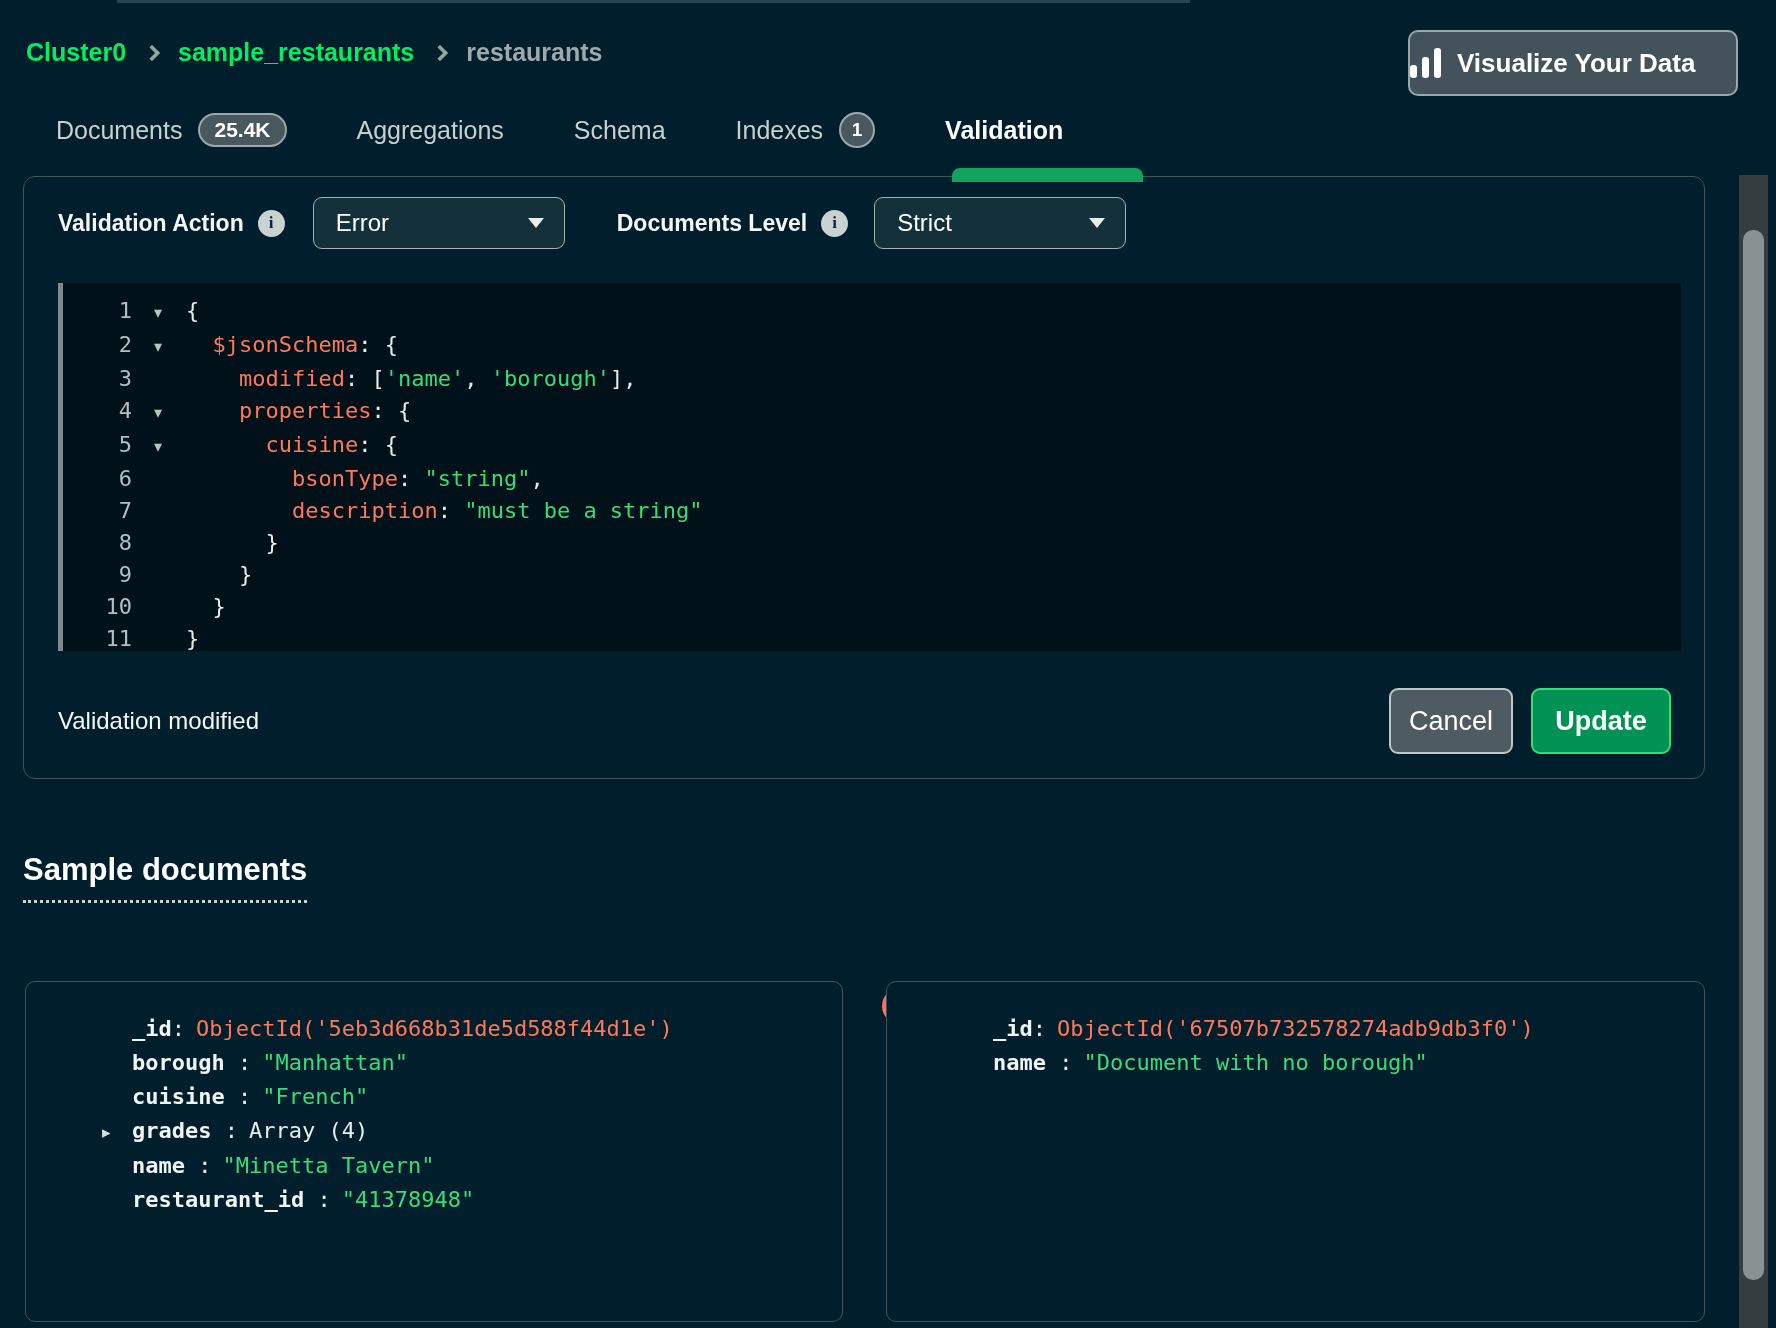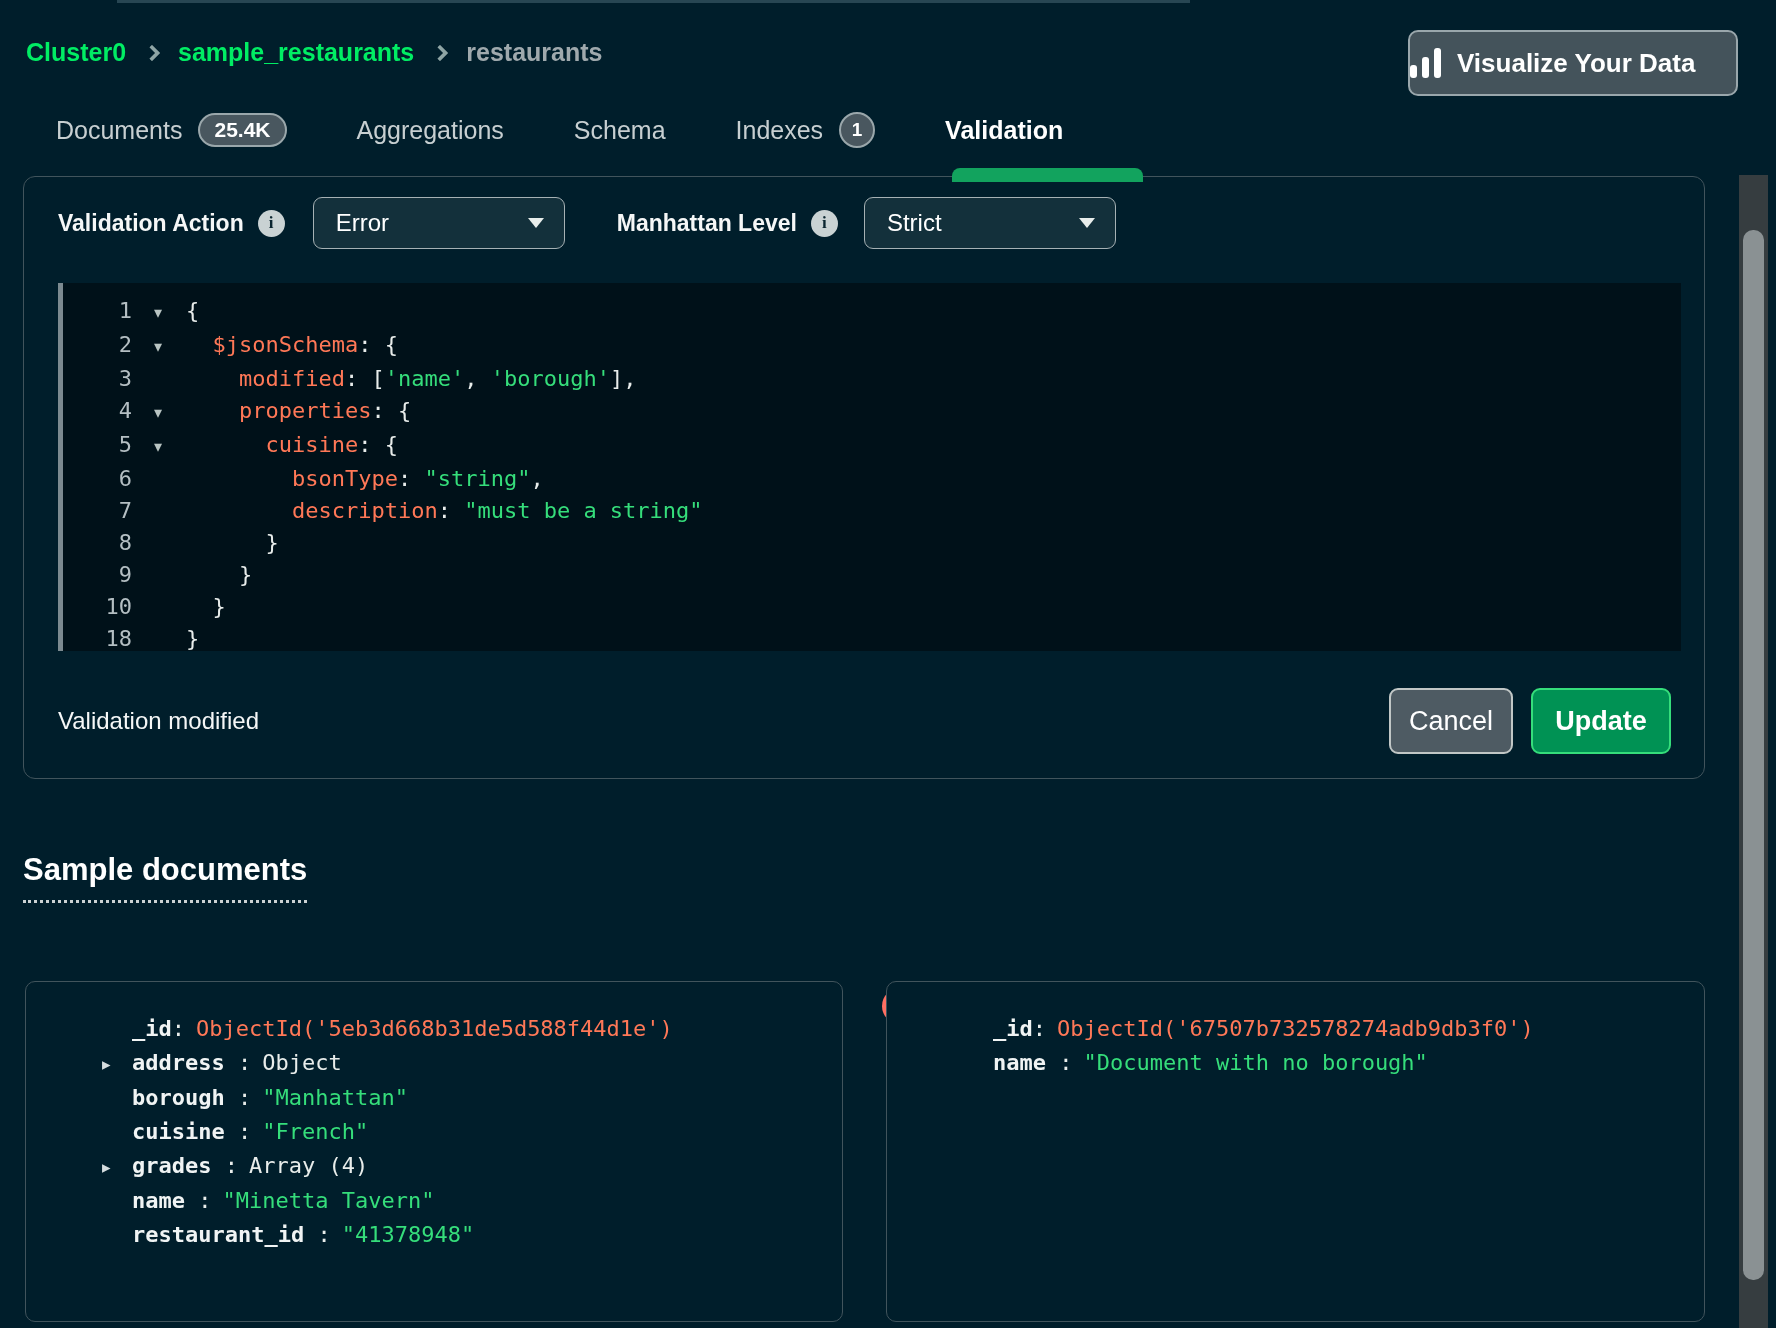--- a/index.html
+++ b/index.html
@@ -151,42 +151,42 @@
   <div class="tab-indicator"></div>
 
   <div class="validation-card">
     <div class="controls-row">
       <span class="control-label lbl-action">Validation Action</span>
       <span class="info-icon">i</span>
       <div class="dropdown dd-action">
         <span>Error</span>
         <span class="dd-caret"></span>
       </div>
-      <span class="control-label lbl-level">Manhattan Level</span>
+      <span class="control-label lbl-level">Documents Level</span>
       <span class="info-icon">i</span>
       <div class="dropdown dd-level">
         <span>Strict</span>
         <span class="dd-caret"></span>
       </div>
     </div>
 
     <div class="editor">
       <div class="editor-accent"></div>
       <div class="editor-lines" id="editor-lines">
           <div class="cl"><span class="ln">1</span><span class="fold">▾</span><span class="code"><span class="tk-p">{</span></span></div>
           <div class="cl"><span class="ln">2</span><span class="fold">▾</span><span class="code"><span class="tk-p">  </span><span class="tk-k">$jsonSchema</span><span class="tk-p">: {</span></span></div>
           <div class="cl"><span class="ln">3</span><span class="fold"></span><span class="code"><span class="tk-p">    </span><span class="tk-k">modified</span><span class="tk-p">: [</span><span class="tk-s">'name'</span><span class="tk-p">, </span><span class="tk-s">'borough'</span><span class="tk-p">],</span></span></div>
           <div class="cl"><span class="ln">4</span><span class="fold">▾</span><span class="code"><span class="tk-p">    </span><span class="tk-k">properties</span><span class="tk-p">: {</span></span></div>
           <div class="cl"><span class="ln">5</span><span class="fold">▾</span><span class="code"><span class="tk-p">      </span><span class="tk-k">cuisine</span><span class="tk-p">: {</span></span></div>
           <div class="cl"><span class="ln">6</span><span class="fold"></span><span class="code"><span class="tk-p">        </span><span class="tk-k">bsonType</span><span class="tk-p">: </span><span class="tk-s">"string"</span><span class="tk-p">,</span></span></div>
           <div class="cl"><span class="ln">7</span><span class="fold"></span><span class="code"><span class="tk-p">        </span><span class="tk-k">description</span><span class="tk-p">: </span><span class="tk-s">"must be a string"</span></span></div>
           <div class="cl"><span class="ln">8</span><span class="fold"></span><span class="code"><span class="tk-p">      }</span></span></div>
           <div class="cl"><span class="ln">9</span><span class="fold"></span><span class="code"><span class="tk-p">    }</span></span></div>
           <div class="cl"><span class="ln">10</span><span class="fold"></span><span class="code"><span class="tk-p">  }</span></span></div>
-          <div class="cl"><span class="ln">18</span><span class="fold"></span><span class="code"><span class="tk-p">}</span></span></div>
+          <div class="cl"><span class="ln">11</span><span class="fold"></span><span class="code"><span class="tk-p">}</span></span></div>
         </div>
     </div>
 
     <div class="status-row">
       <span class="modified-text">Validation modified</span>
       <div class="btn btn-cancel">Cancel</div>
       <div class="btn btn-update">Update</div>
     </div>
   </div>
 
@@ -197,21 +197,20 @@
     <span>Passed validation</span>
   </div>
   <div class="result-label failed">
     <span class="result-icon icon-x">✕</span>
     <span>Failed validation</span>
   </div>
 
   <div class="doc-card left">
     <div class="doc-rows" id="passed-doc-rows">
         <div class="doc-row"><span class="doc-arrow"></span><span class="doc-key">_id</span><span class="doc-sep">:</span><span class="doc-val v-objectid">ObjectId('5eb3d668b31de5d588f44d1e')</span></div>
-        <div class="doc-row"><span class="doc-arrow">▸</span><span class="doc-key">address</span><span class="doc-sep"> :</span><span class="doc-val v-plain">Object</span></div>
         <div class="doc-row"><span class="doc-arrow"></span><span class="doc-key">borough</span><span class="doc-sep"> :</span><span class="doc-val v-string">"Manhattan"</span></div>
         <div class="doc-row"><span class="doc-arrow"></span><span class="doc-key">cuisine</span><span class="doc-sep"> :</span><span class="doc-val v-string">"French"</span></div>
         <div class="doc-row"><span class="doc-arrow">▸</span><span class="doc-key">grades</span><span class="doc-sep"> :</span><span class="doc-val v-plain">Array (4)</span></div>
         <div class="doc-row"><span class="doc-arrow"></span><span class="doc-key">name</span><span class="doc-sep"> :</span><span class="doc-val v-string">"Minetta Tavern"</span></div>
         <div class="doc-row"><span class="doc-arrow"></span><span class="doc-key">restaurant_id</span><span class="doc-sep"> :</span><span class="doc-val v-string">"41378948"</span></div>
       </div>
   </div>
   <div class="doc-card right">
     <div class="doc-rows" id="failed-doc-rows">
         <div class="doc-row"><span class="doc-arrow"></span><span class="doc-key">_id</span><span class="doc-sep">:</span><span class="doc-val v-objectid">ObjectId('67507b732578274adb9db3f0')</span></div>

